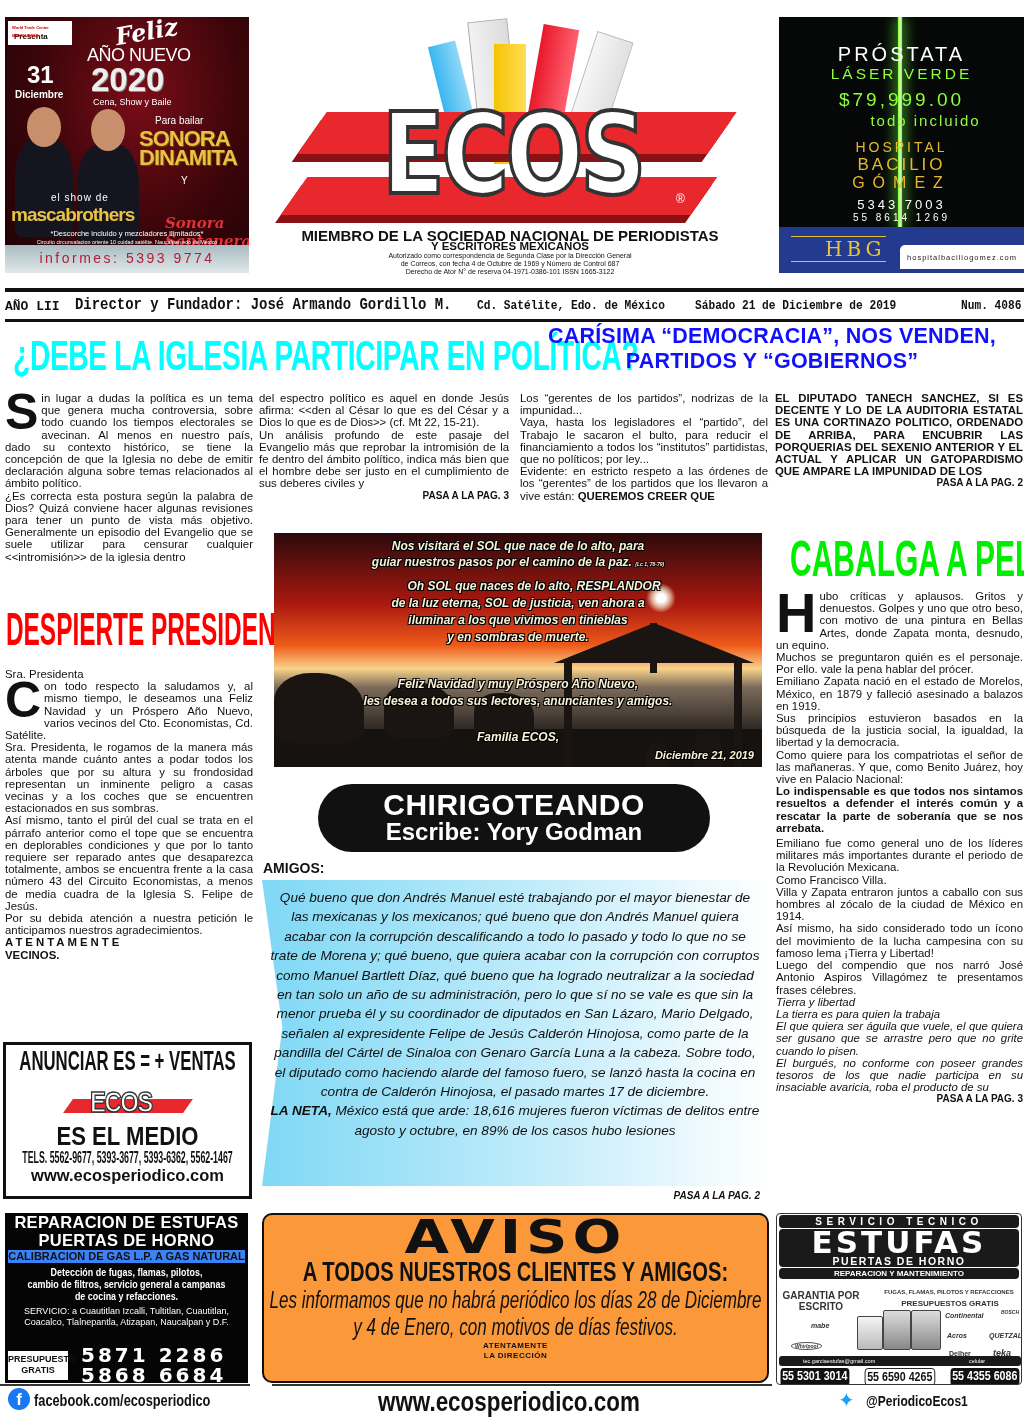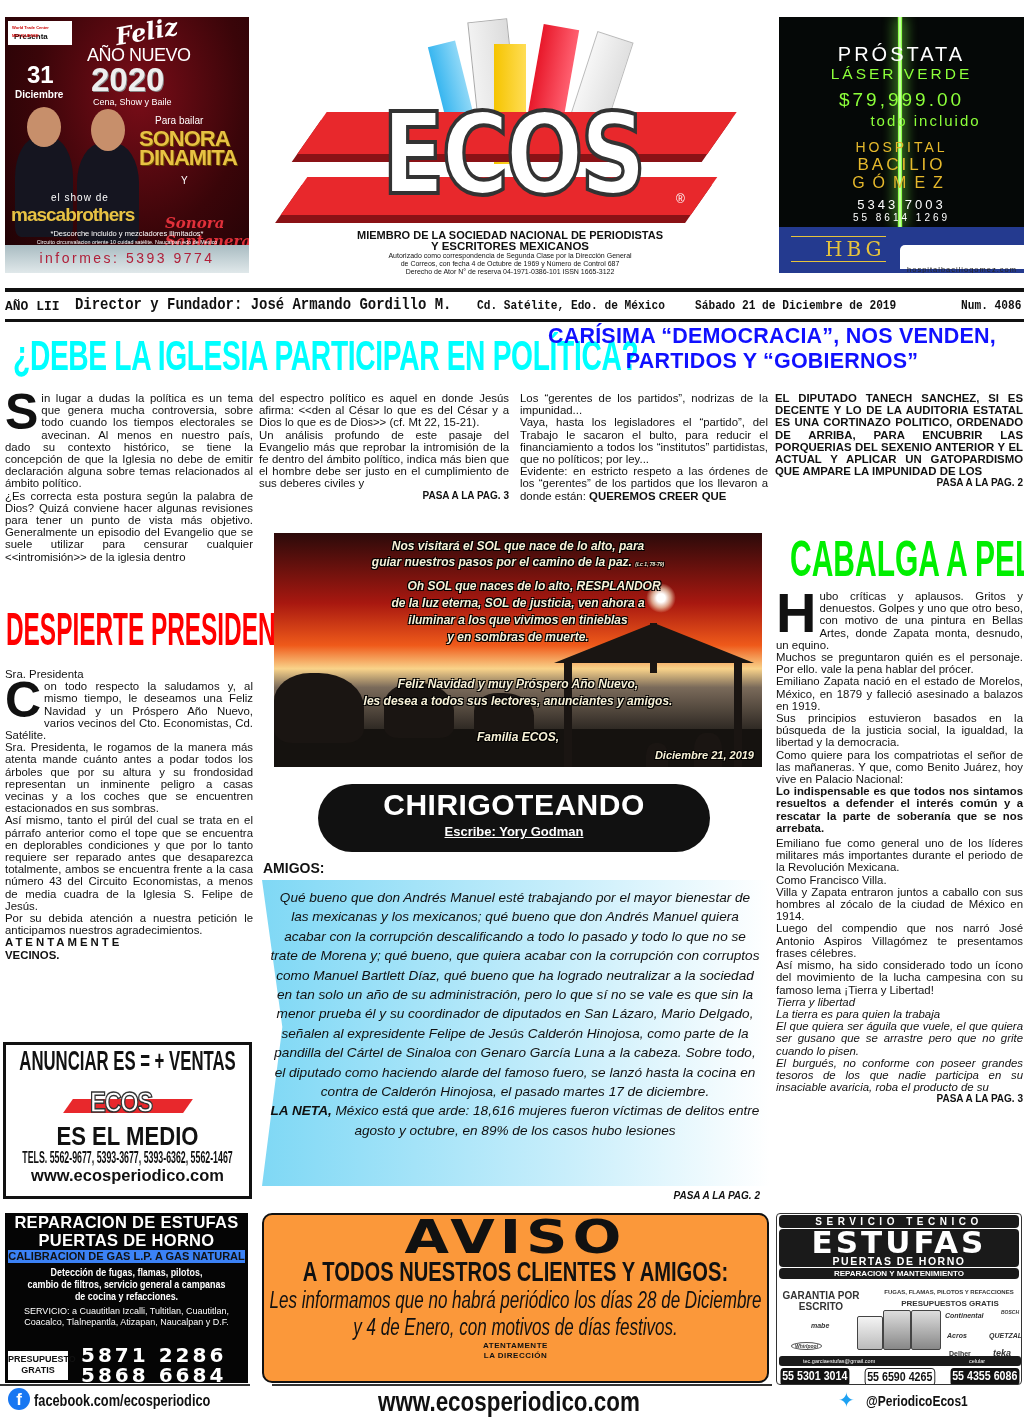--- a/index.html
+++ b/index.html
@@ -31,31 +31,31 @@
 
   
   #logo { left: 282px; top: 12px; width: 458px; height: 218px; }
   .bar3d { position: absolute; }
   #logo .red-slab { position: absolute; left: 30px; top: 100px; width: 410px; height: 42px; background: #e8282c; transform: skewX(-35deg); box-shadow: 0 8px 0 #8a1216; }
   #logo .red-slab2 { position: absolute; left: 12px; top: 165px; width: 410px; height: 38px; background: #e8282c; transform: skewX(-35deg); box-shadow: 0 8px 0 #8a1216; }
   #logo .ecos { position: absolute; left: 100px; top: 86px; font-size: 112px; font-weight: 900; color: #fff; letter-spacing: -4px; -webkit-text-stroke: 4px #333; font-family: "DejaVu Sans", sans-serif; transform: scaleX(0.82); transform-origin: left top; line-height: 1; }
   #logo .reg { position: absolute; left: 394px; top: 180px; font-size: 12px; color: #fff; }
 
   #member { left: 280px; top: 230px; width: 460px; text-align: center; }
-  #member .m1 { font-size: 11px; font-weight: bold; line-height: 11px; }
+  #member .m1 { font-size: 15px; font-weight: bold; line-height: 11px; }
   #member .m2 { font-size: 11.5px; font-weight: bold; line-height: 11px; }
   #member .m3 { font-size: 7px; line-height: 8px; }
 
   
   #ad-hosp { left: 779px; top: 17px; width: 245px; height: 256px; background: #050807; overflow: hidden; text-align: center; }
   #ad-hosp .beam { position: absolute; left: 118px; top: 0; width: 6px; height: 210px; background: linear-gradient(90deg, transparent, #8cff4a, #e0ffcc, #8cff4a, transparent); box-shadow: 0 0 14px #6fe83c; }
   #ad-hosp .t { position: absolute; left: 0; width: 245px; letter-spacing: 3px; }
   #ad-hosp .hbg { position: absolute; left: 0; top: 210px; width: 245px; height: 46px; background: #243a8f; }
   #ad-hosp .hbg-logo { position: absolute; left: 12px; top: 12px; color: #e6c33c; font-family: "DejaVu Serif", serif; font-size: 20px; letter-spacing: 4px; border-top: 1px solid #e6c33c; border-bottom: 1px solid #e6c33c; padding: 0 0 0 34px; }
-  #ad-hosp .url { position: absolute; right: 0; top: 228px; width: 124px; height: 24px; background: #fff; border-radius: 5px 0 0 0; font-size: 7.5px; letter-spacing: 1px; color: #222; padding-top: 20px; }
+  #ad-hosp .url { position: absolute; right: 0; top: 228px; width: 124px; height: 24px; background: #fff; border-radius: 5px 0 0 0; font-size: 7.5px; letter-spacing: 1px; color: #222; padding-top: 8px; }
 
   
   #mast { left: 5px; top: 288px; width: 1019px; height: 34px; border-top: 4px solid #111; border-bottom: 3px solid #111; font-family: Liberation Mono, monospace; }
   #mast span { position: absolute; top: 5px; font-weight: bold; white-space: nowrap; transform-origin: left top; }
 
   
   .hl-cond { font-family: "Liberation Sans", sans-serif; font-weight: 900; white-space: nowrap; transform-origin: left top; display: inline-block; }
   #hl-iglesia { left: 13px; top: 331px; color: #00ffff; font-size: 43px; transform: scaleX(0.655); letter-spacing: -0.5px; }
   #hl-democracia { left: 520px; top: 324px; width: 504px; text-align: center; color: #1010ff; font-size: 21.5px; font-weight: 900; line-height: 25px; letter-spacing: 0.2px; }
 
@@ -81,21 +81,21 @@
   #xmas .camel { position: absolute; background: #1a1512; border-radius: 40% 50% 20% 20%; }
   #xmas .line { position: absolute; left: 0; width: 488px; color: #f8f2d8; font-family: "Liberation Sans", sans-serif; font-weight: 900; font-style: italic; text-shadow: 1px 1px 0 #000, -1px -1px 0 #000, 1px -1px 0 #000, -1px 1px 0 #000; white-space: nowrap; }
 
   
   #hl-cabalga { left: 790px; top: 530px; color: #00ee00; font-size: 50px; transform: scaleX(0.6); }
   #art-cabalga { left: 776px; top: 590px; width: 247px; }
 
   
   #chiri { left: 318px; top: 784px; width: 392px; height: 68px; background: #111; border-radius: 34px; color: #fff; text-align: center; }
   #chiri .t1 { font-size: 30px; font-weight: bold; line-height: 34px; padding-top: 4px; letter-spacing: 0.5px; }
-  #chiri .t2 { font-size: 13px; font-weight: bold; line-height: 20px; text-decoration: underline; }
+  #chiri .t2 { font-size: 24px; font-weight: bold; line-height: 20px; }
   #amigos-lbl { left: 263px; top: 860px; font-weight: bold; font-size: 14px; }
   #amigos-box { left: 262px; top: 880px; width: 510px; height: 320px; }
   #amigos-bg { position: absolute; left: 0; top: 0; width: 508px; height: 306px; background: linear-gradient(90deg, #7fd8f5 0%, #c8eefb 60%, #ffffff 100%); clip-path: polygon(0 0, 100% 0, 100% 100%, 0 100%, 4% 48%); }
   #amigos-txt { position: absolute; left: 8px; top: 8px; width: 490px; font-style: italic; font-size: 13.6px; line-height: 19.4px; text-align: center; color: #111; }
   #amigos-pasa { position: absolute; right: 12px; top: 310px; font-size: 10px; font-weight: bold; font-style: italic; }
 
   
   #anunciar { left: 3px; top: 1042px; width: 249px; height: 157px; border: 3px solid #111; text-align: center; overflow: hidden; }
   #anunciar .a1 { font-size: 27px; font-weight: 900; transform: scaleX(0.62); transform-origin: center top; white-space: nowrap; display: block; margin: 2px -60px 0; line-height: 28px; }
   #anunciar .mini-logo { position: relative; width: 140px; height: 42px; margin: 4px auto 0; }
@@ -223,21 +223,21 @@
   <div class="pasa">PASA A LA PAG. 3</div>
 </div>
 
 <div id="hl-democracia" class="abs">
   <div>CARÍSIMA “DEMOCRACIA”, NOS VENDEN,</div>
   <div>PARTIDOS Y “GOBIERNOS”</div>
 </div>
 <div id="art-dem-c1" class="abs body-txt">
   <p>Los “gerentes de los partidos”, nodrizas de la impunidad...</p>
   <p>Vaya, hasta los legisladores el “partido”, del Trabajo le sacaron el bulto, para reducir el financiamiento a todos los “institutos” partidistas, que no políticos; por ley...</p>
-  <p><span>Evidente: en estricto respeto a las órdenes de los “gerentes” de los partidos que los llevaron a donde están: </span><b>QUEREMOS CREER QUE</b></p>
+  <p><span>Evidente: en estricto respeto a las órdenes de los “gerentes” de los partidos que los llevaron a vive están: </span><b>QUEREMOS CREER QUE</b></p>
 </div>
 <div id="art-dem-c2" class="abs body-txt">
   <p>EL DIPUTADO TANECH SANCHEZ, SI ES DECENTE Y LO DE LA AUDITORIA ESTATAL ES UNA CORTINAZO POLITICO, ORDENADO DE ARRIBA, PARA ENCUBRIR LAS PORQUERIAS DEL SEXENIO ANTERIOR Y EL ACTUAL Y APLICAR UN GATOPARDISMO QUE AMPARE LA IMPUNIDAD DE LOS</p>
   <div class="pasa">PASA A LA PAG. 2</div>
 </div>
 
 <div id="hl-despierte" class="abs hl-cond">DESPIERTE PRESIDENTA</div>
 <div id="art-despierte" class="abs body-txt">
   <p>Sra. Presidenta</p>
   <p><span class="dropcap">C</span><span>on todo respecto la saludamos y, al mismo tiempo, le deseamos una Feliz Navidad y un Próspero Año Nuevo, varios vecinos del Cto. Economistas, Cd. Satélite.</span></p>
@@ -278,22 +278,22 @@
 <div id="art-cabalga" class="abs body-txt">
   <p><span class="dropcap" style="font-size:56px;line-height:44px;">H</span><span>ubo críticas y aplausos. Gritos y denuestos. Golpes y uno que otro beso, con motivo de una pintura en Bellas Artes, donde Zapata monta, desnudo, un equino.</span></p>
   <p>Muchos se preguntaron quién es el personaje. Por ello. vale la pena hablar del prócer.</p>
   <p>Emiliano Zapata nació en el estado de Morelos, México, en 1879 y falleció asesinado a balazos en 1919.</p>
   <p>Sus principios estuvieron basados en la búsqueda de la justicia social, la igualdad, la libertad y la democracia.</p>
   <p>Como quiere para los compatriotas el señor de las mañaneras. Y que, como Benito Juárez, hoy vive en Palacio Nacional:</p>
   <p style="font-weight:bold;">Lo indispensable es que todos nos sintamos resueltos a defender el interés común y a rescatar la parte de soberanía que se nos arrebata.</p>
   <p style="margin-top:3px;">Emiliano fue como general uno de los líderes militares más importantes durante el periodo de la Revolución Mexicana.</p>
   <p>Como Francisco Villa.</p>
   <p>Villa y Zapata entraron juntos a caballo con sus hombres al zócalo de la ciudad de México en 1914.</p>
+  <p>Así mismo, ha sido considerado todo un ícono del movimiento de la lucha campesina con su famoso lema ¡Tierra y Libertad!</p>
   <p>Luego del compendio que nos narró José Antonio Aspiros Villagómez te presentamos frases célebres.</p>
-  <p>Así mismo, ha sido considerado todo un ícono del movimiento de la lucha campesina con su famoso lema ¡Tierra y Libertad!</p>
   <p style="font-style:italic;">Tierra y libertad</p>
   <p style="font-style:italic;">La tierra es para quien la trabaja</p>
   <p style="font-style:italic;">El que quiera ser águila que vuele, el que quiera ser gusano que se arrastre pero que no grite cuando lo pisen.</p>
   <p style="font-style:italic;">El burgués, no conforme con poseer grandes tesoros de los que nadie participa en su insaciable avaricia, roba el producto de su</p>
   <div class="pasa">PASA A LA PAG. 3</div>
 </div>
 
 <div id="chiri" class="abs">
   <div class="t1">CHIRIGOTEANDO</div>
   <div class="t2">Escribe: Yory Godman</div>

